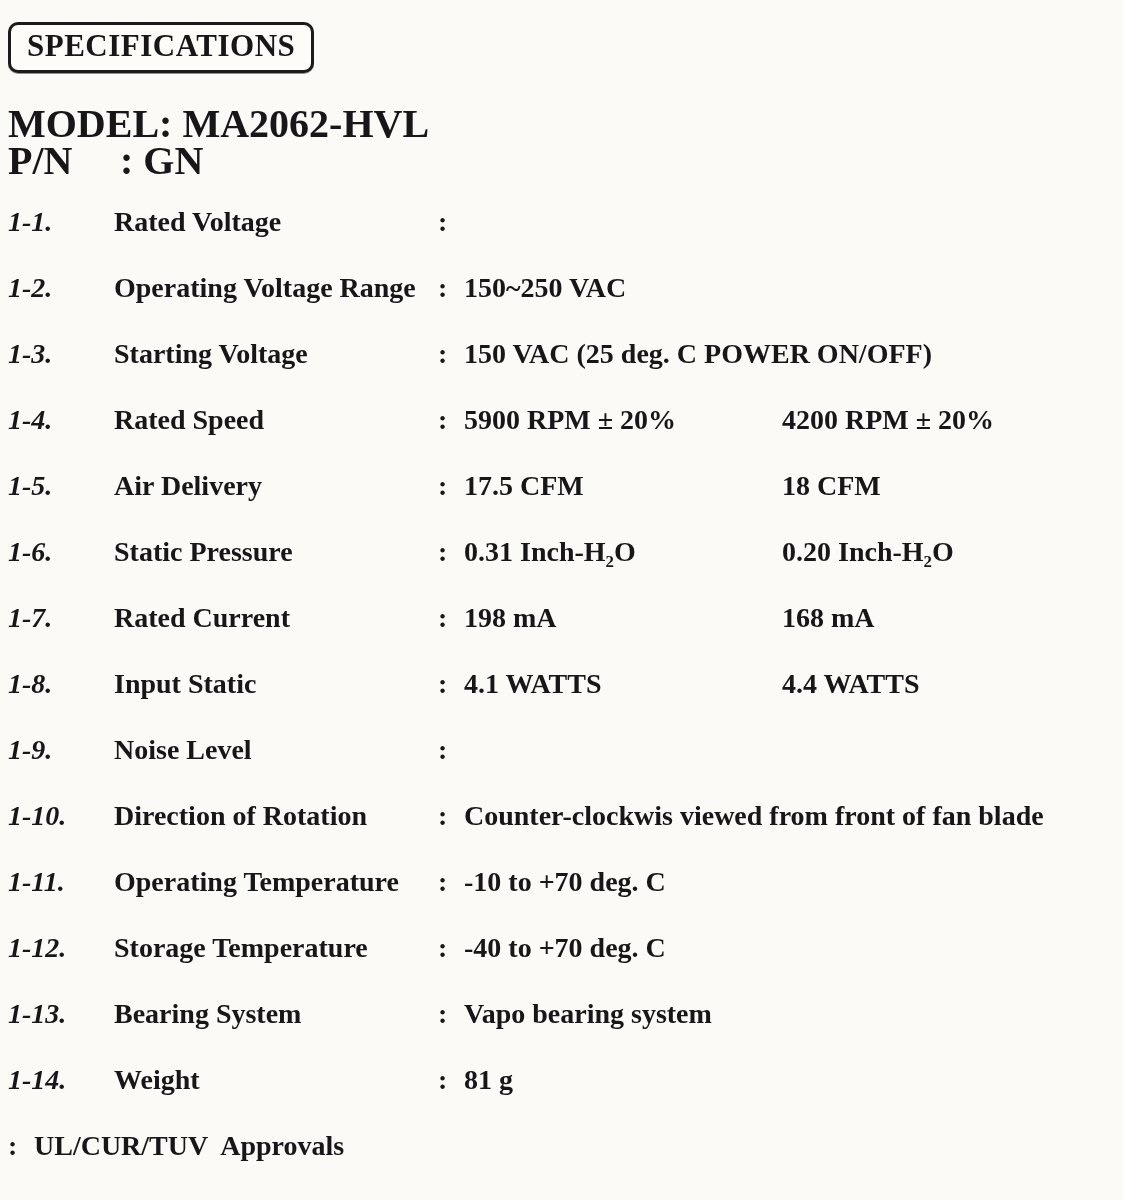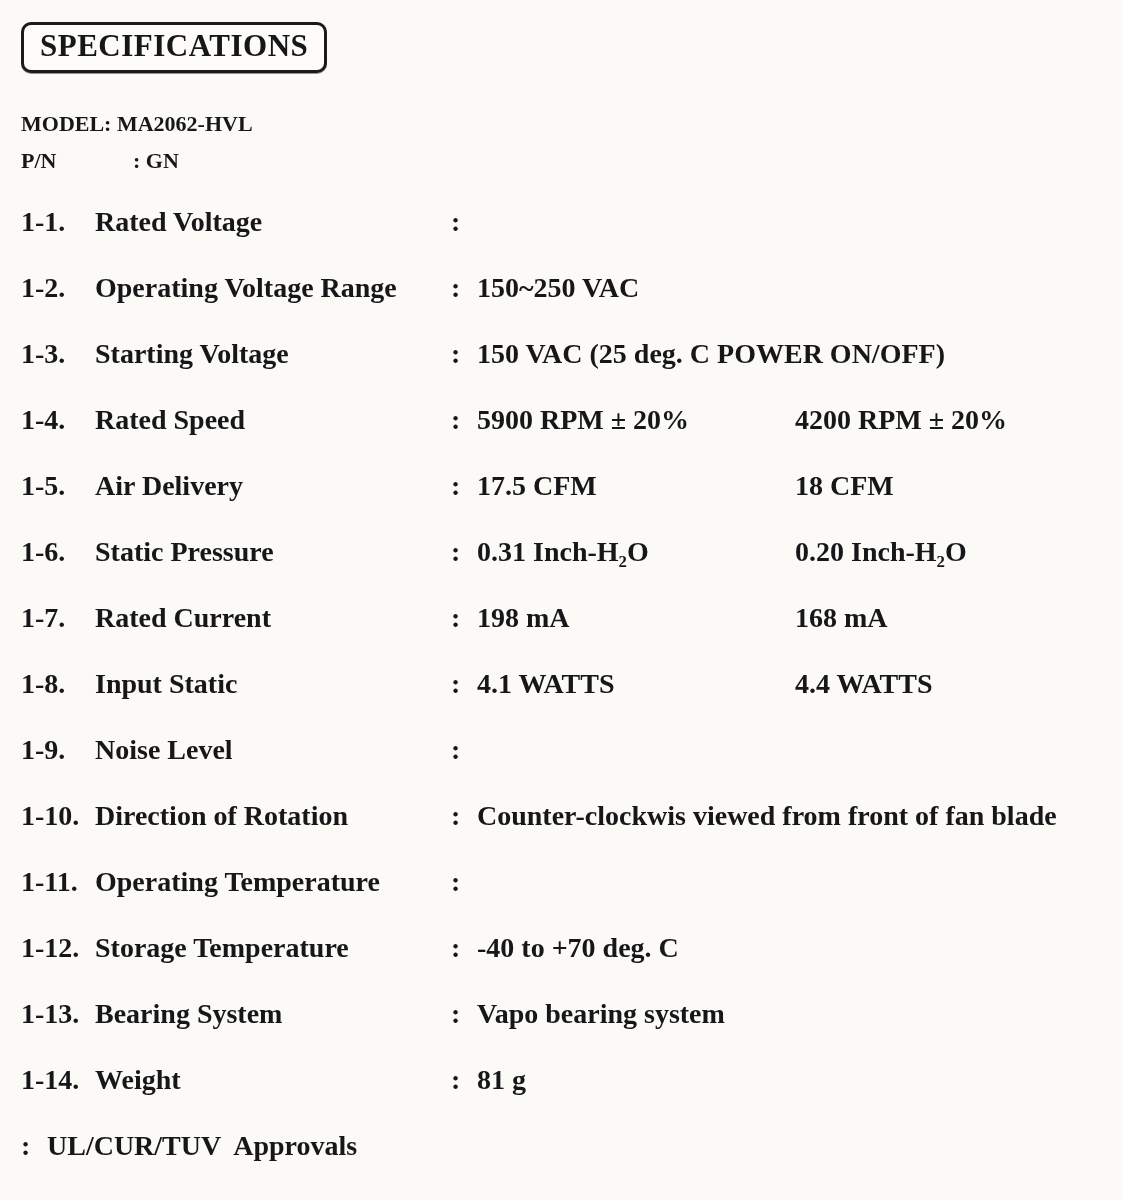--- a/index.html
+++ b/index.html
@@ -7,21 +7,21 @@
     padding: 0;
     width: 1123px;
     height: 1200px;
     overflow: hidden;
     background: #fbfaf6;
   }
   .page {
     box-sizing: border-box;
     width: 1123px;
     height: 1200px;
-    padding: 22px 10px 0 21px;
+    padding: 22px 10px 0 8px;
     font-family: "Liberation Serif", "DejaVu Serif", serif;
     font-weight: bold;
     color: #17171a;
   }
   
   .title-box {
     display: inline-block;
     border: 3px solid #1b1b1d;
     border-radius: 10px;
     padding: 3px 16px 6px 16px;
@@ -29,21 +29,21 @@
     background: #fdfcf9;
   }
   .title-box .title-text {
     font-size: 31px;
     letter-spacing: 0.5px;
     white-space: pre;
   }
   
   .model-block {
     margin-top: 32px;
-    font-size: 22px;
+    font-size: 40px;
     line-height: 37px;
   }
   .model-line, .pn-line { white-space: pre; }
   .pn-label {
     display: inline-block;
     min-width: 112px;
   }
   
   .rows {
     margin-top: 26px;
@@ -56,23 +56,25 @@
     margin-bottom: 32px;
   }
   .row-left {
     flex: 0 0 430px;
     display: flex;
     align-items: baseline;
   }
   .row-num {
     flex: 0 0 74px;
     white-space: pre;
+    font-style: italic;
   }
   .row-label {
     white-space: pre;
+    margin-left: 32px;
   }
   .row-colon {
     flex: 0 0 26px;
     white-space: pre;
   }
   .row-values {
     flex: 1 1 auto;
   }
   .row-value-1 {
     display: inline-block;
@@ -186,20 +188,21 @@
       <span class="row-colon">:</span>
       <div class="row-values"><span class="row-value-1">Counter-clockwis viewed from front of fan blade</span><span class="row-value-2"></span></div>
     </div>
 
     <div class="spec-row">
       <div class="row-left">
           <span class="row-num">1-11.</span>
           <span class="row-label">Operating Temperature</span>
         </div>
       <span class="row-colon">:</span>
+      <div class="row-values"><span class="row-value-1">-10 to +70 deg. C</span><span class="row-value-2"></span></div>
     </div>
 
     <div class="spec-row">
       <div class="row-left">
           <span class="row-num">1-12.</span>
           <span class="row-label">Storage Temperature</span>
         </div>
       <span class="row-colon">:</span>
       <div class="row-values"><span class="row-value-1">-40 to +70 deg. C</span><span class="row-value-2"></span></div>
     </div>

